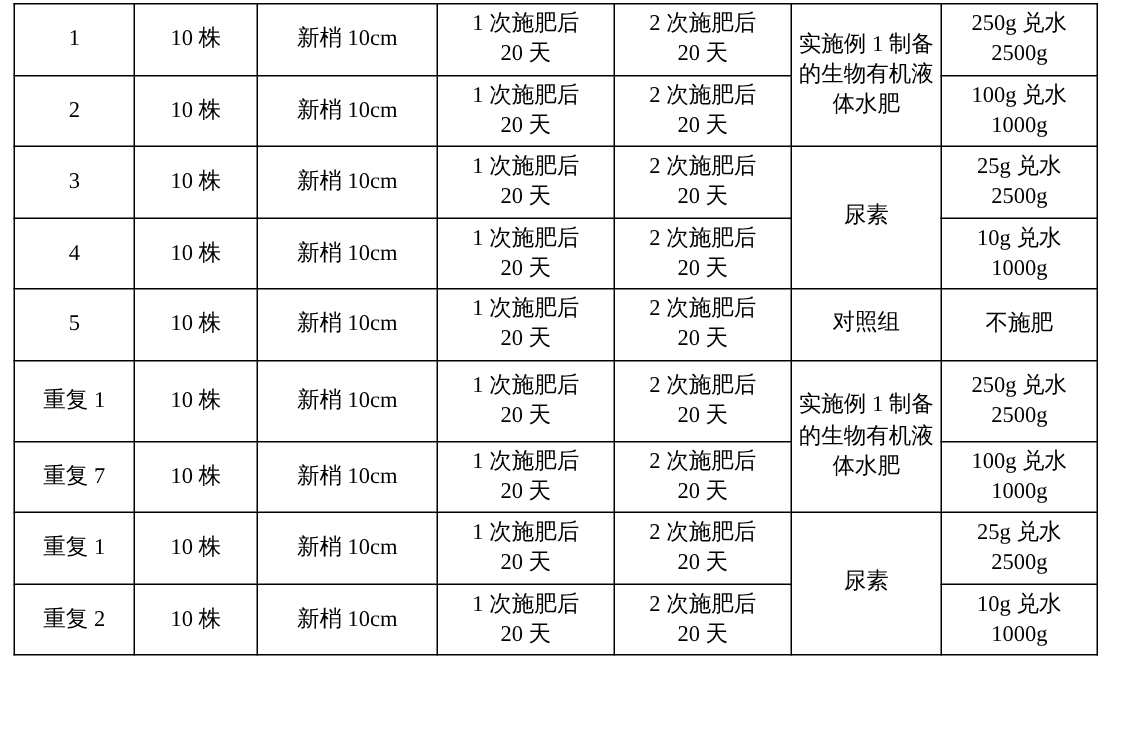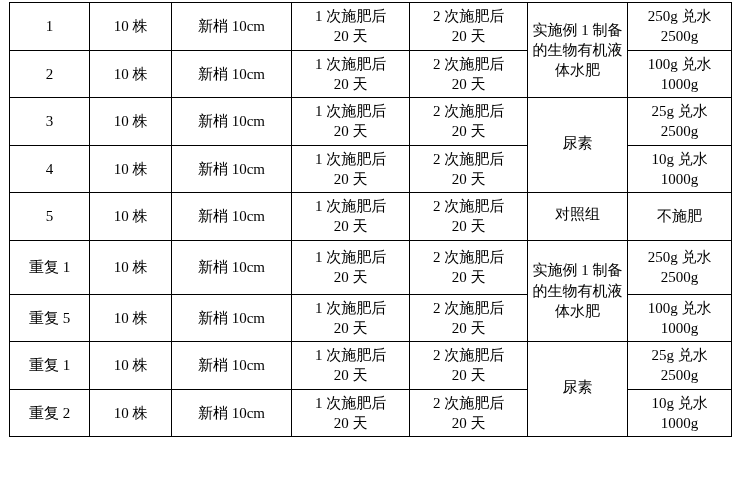--- a/index.html
+++ b/index.html
@@ -184,21 +184,21 @@
         <td class="grp" rowspan="2">
           <span class="grp-wrap">实施例 1 制备的生物有机液体水肥</span>
         </td>
         <td class="tight">
           <span class="l1">250g 兑水</span>
           <span class="l2">2500g</span>
         </td>
       </tr>
 
       <tr class="row-h-a">
-        <td>重复 5</td>
+        <td>重复 7</td>
         <td>10 株</td>
         <td>新梢 10cm</td>
         <td class="tight">
           <span class="l1">1 次施肥后</span>
           <span class="l2">20 天</span>
         </td>
         <td class="tight">
           <span class="l1">2 次施肥后</span>
           <span class="l2">20 天</span>
         </td>

